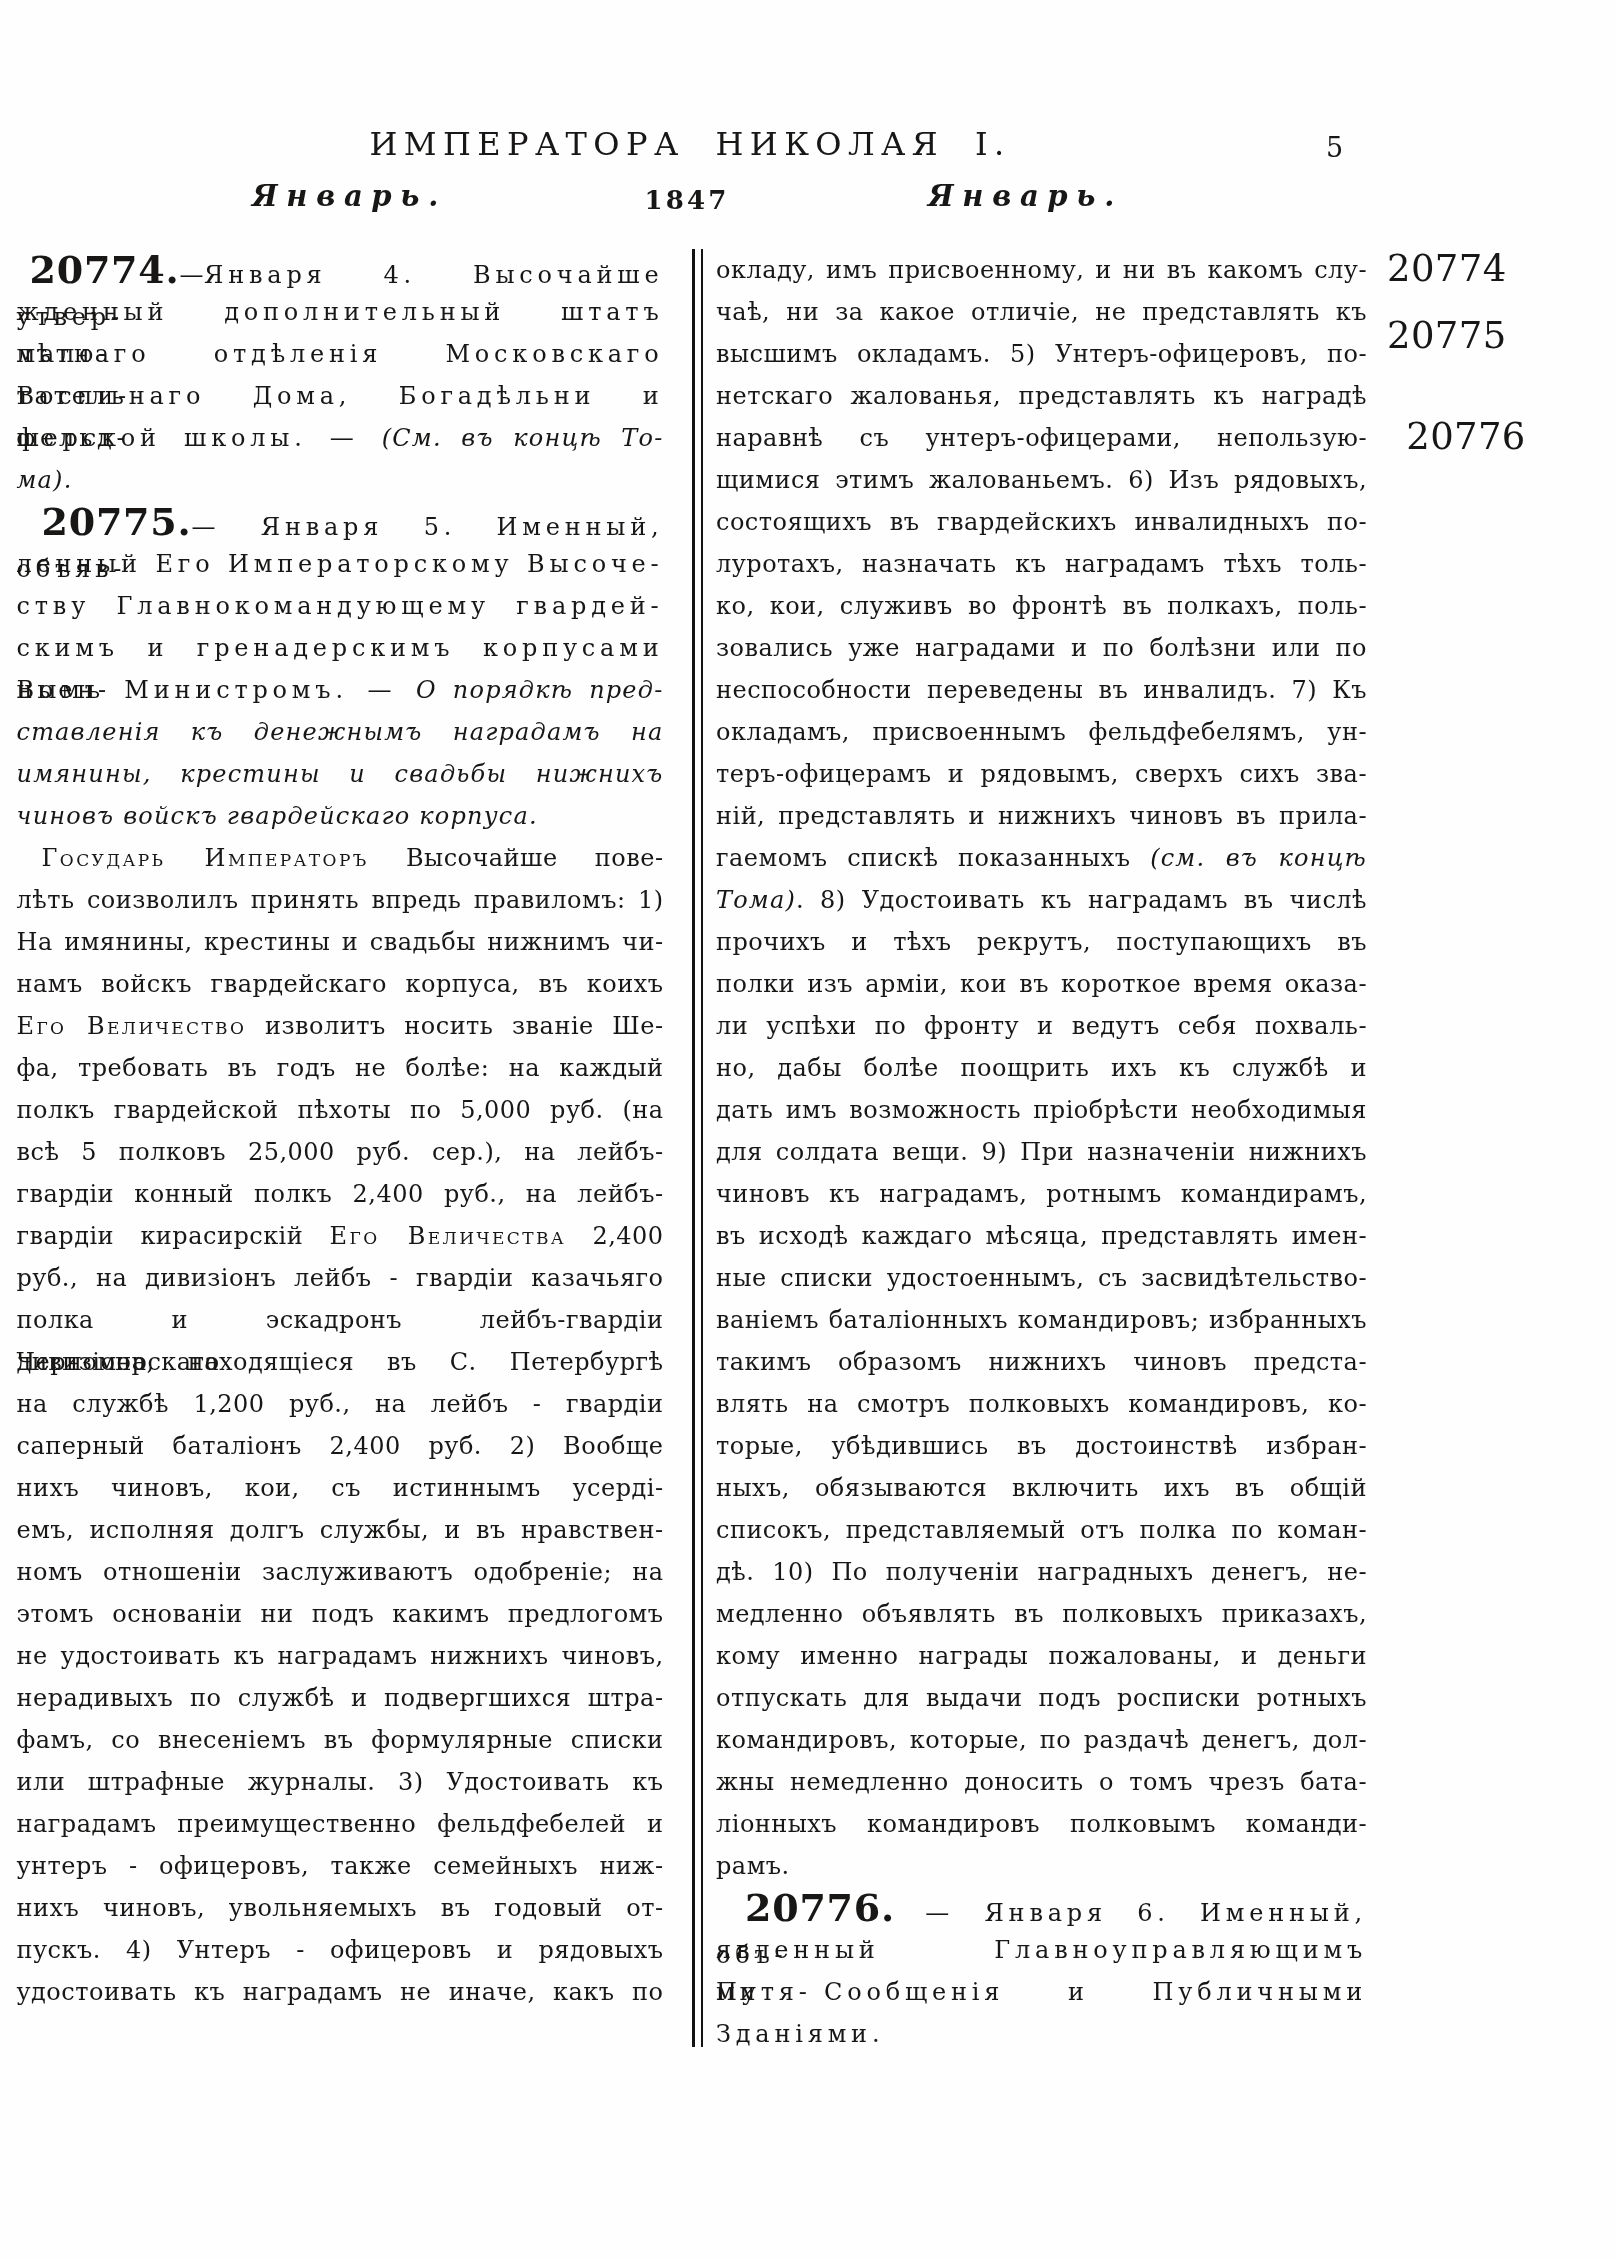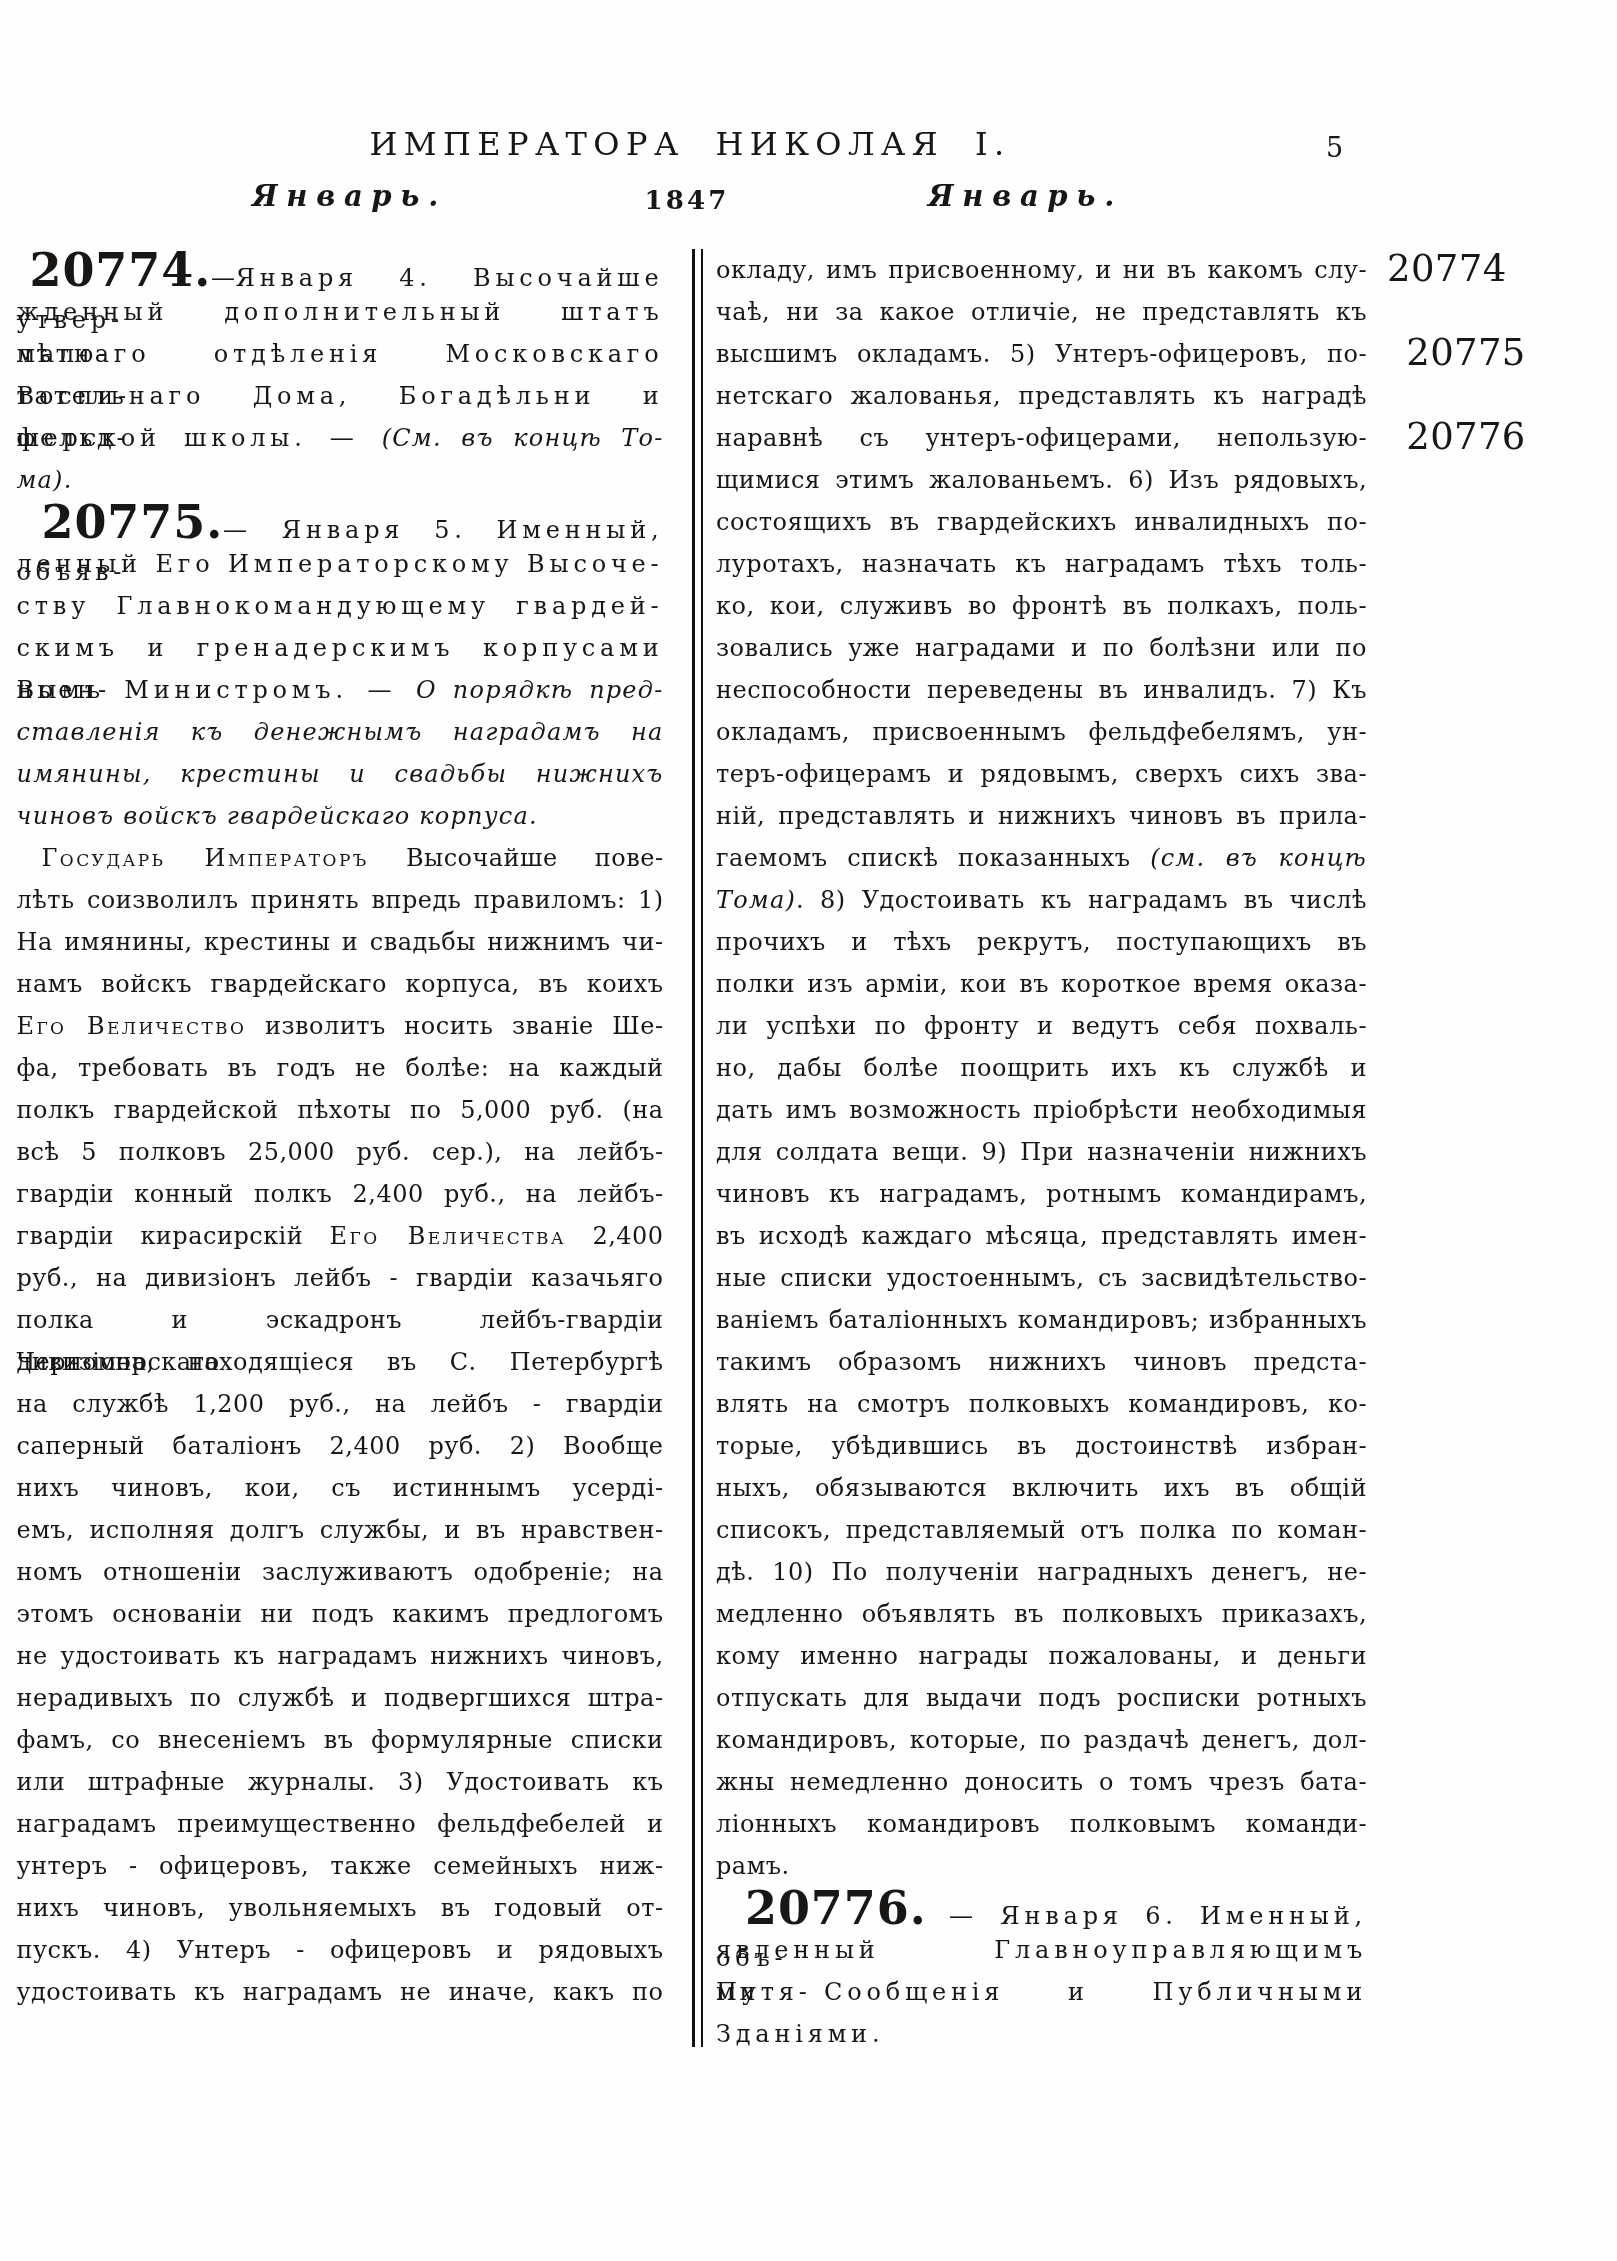--- a/index.html
+++ b/index.html
@@ -37,28 +37,28 @@
     text-align:justify;text-align-last:justify;white-space:normal;
     letter-spacing:0.02em;
   }
   .line.end{text-align:left;text-align-last:left;}
   .seg{white-space:pre-wrap;}
   .s-b{}
   .s-sp{letter-spacing:0.20em;}
   .s-it{font-style:italic;letter-spacing:0.05em;}
   .s-sc{font-variant:small-caps;letter-spacing:0.10em;}
   .s-num{
-    font-size:46px;font-weight:bold;letter-spacing:0.02em;
+    font-size:38px;font-weight:bold;letter-spacing:0.02em;
   }
   .margin-num{
     position:absolute;left:1387px;width:158px;text-align:left;
     font-size:37px;font-weight:normal;line-height:1;letter-spacing:0.01em;
   }
   .mn-0{top:250px;}
-  .mn-1{top:334px;text-align:center;}
+  .mn-1{top:317px;}
   .mn-2{top:418px;text-align:center;}
 </style>
 </head>
 <body>
 
 <div class="page-title">ИМПЕРАТОРА НИКОЛАЯ I.</div>
 <div class="page-num">5</div>
 
 <div class="month month-left">Январь.</div>
 <div class="year">1847</div>

